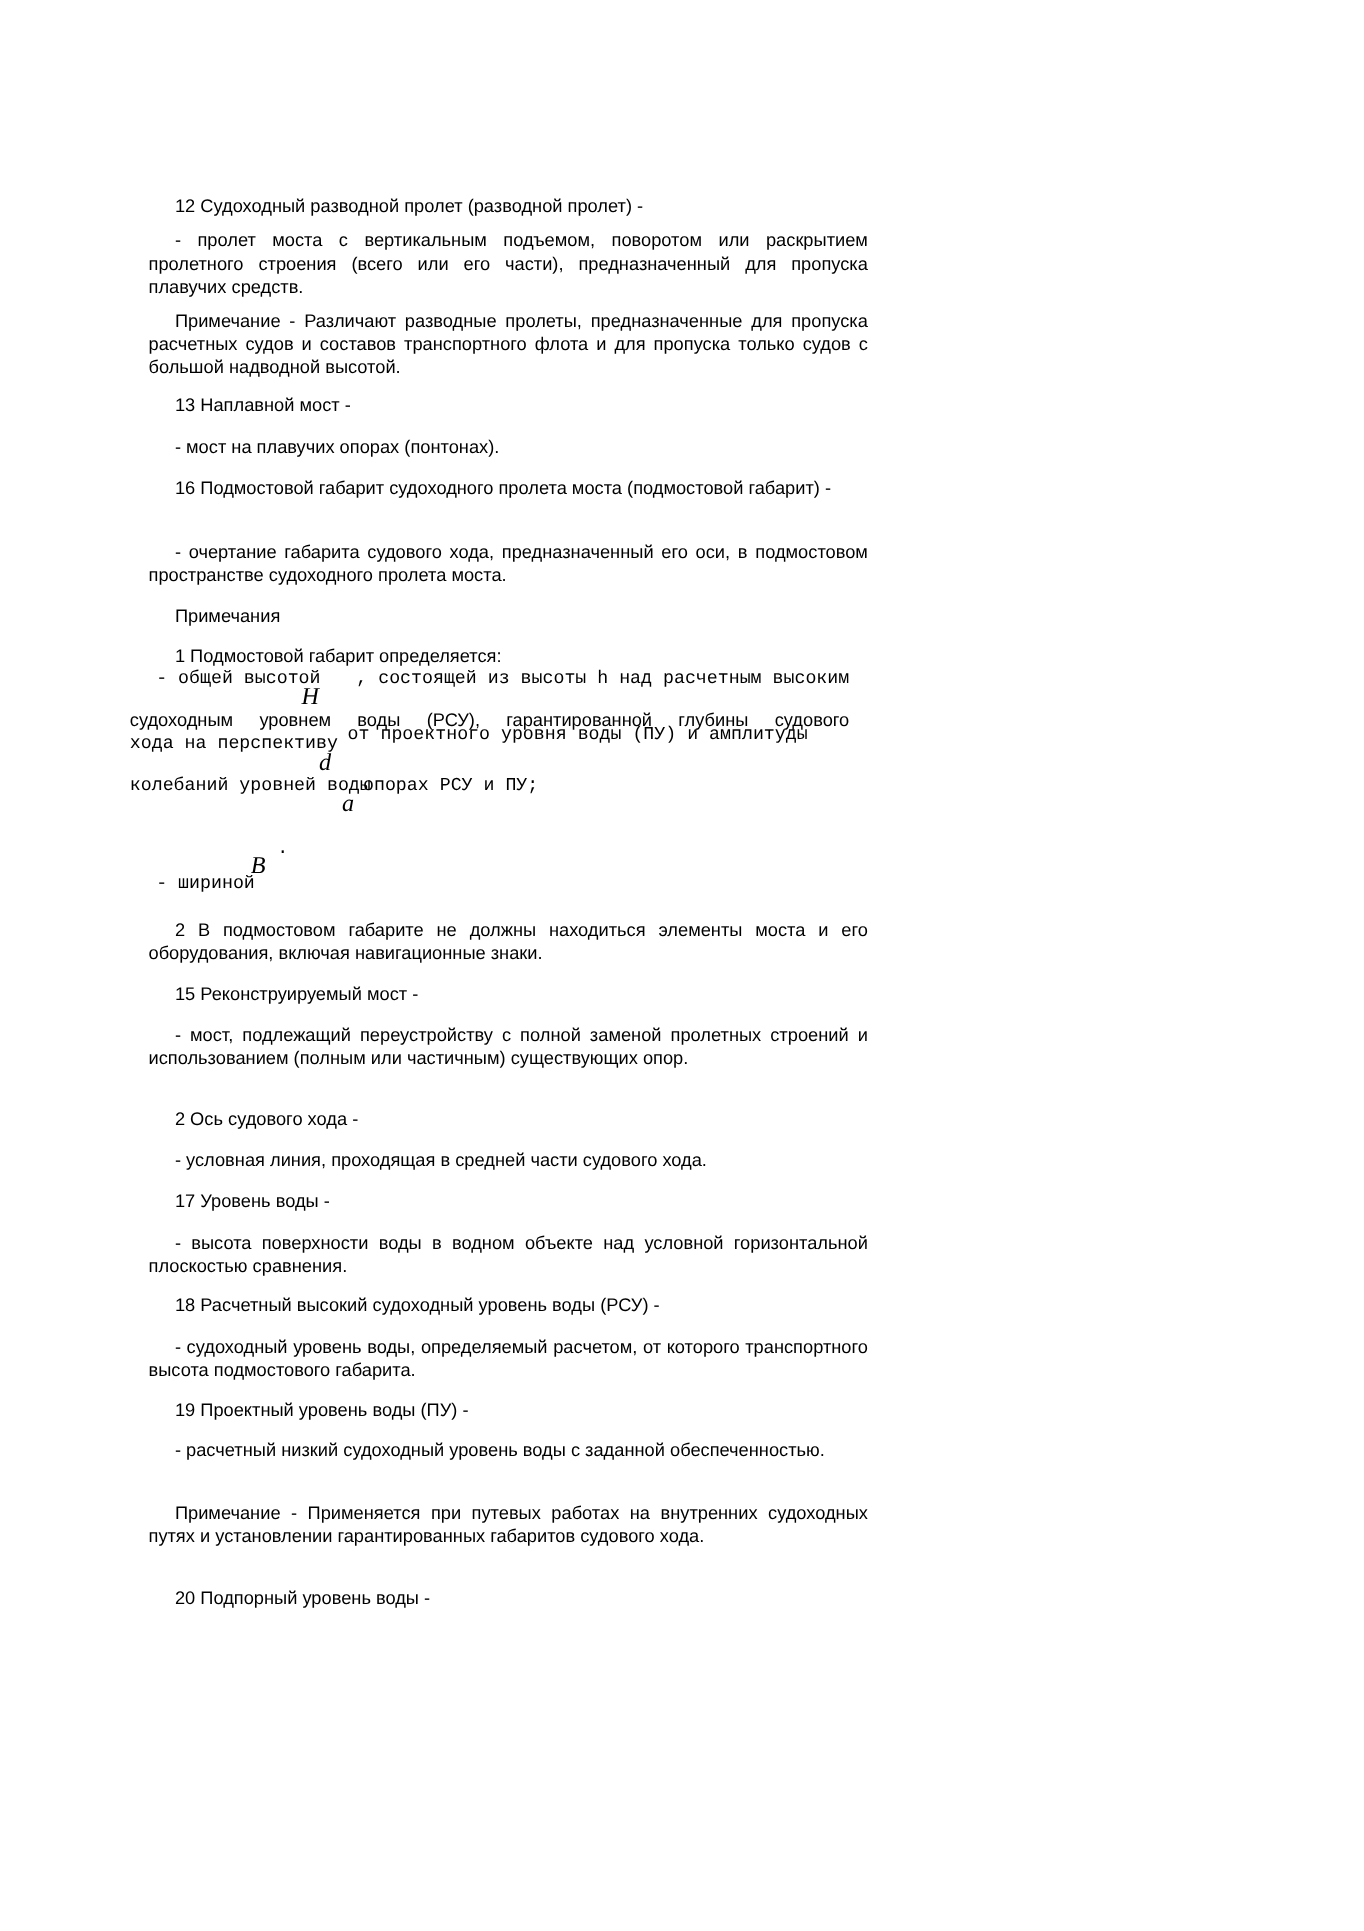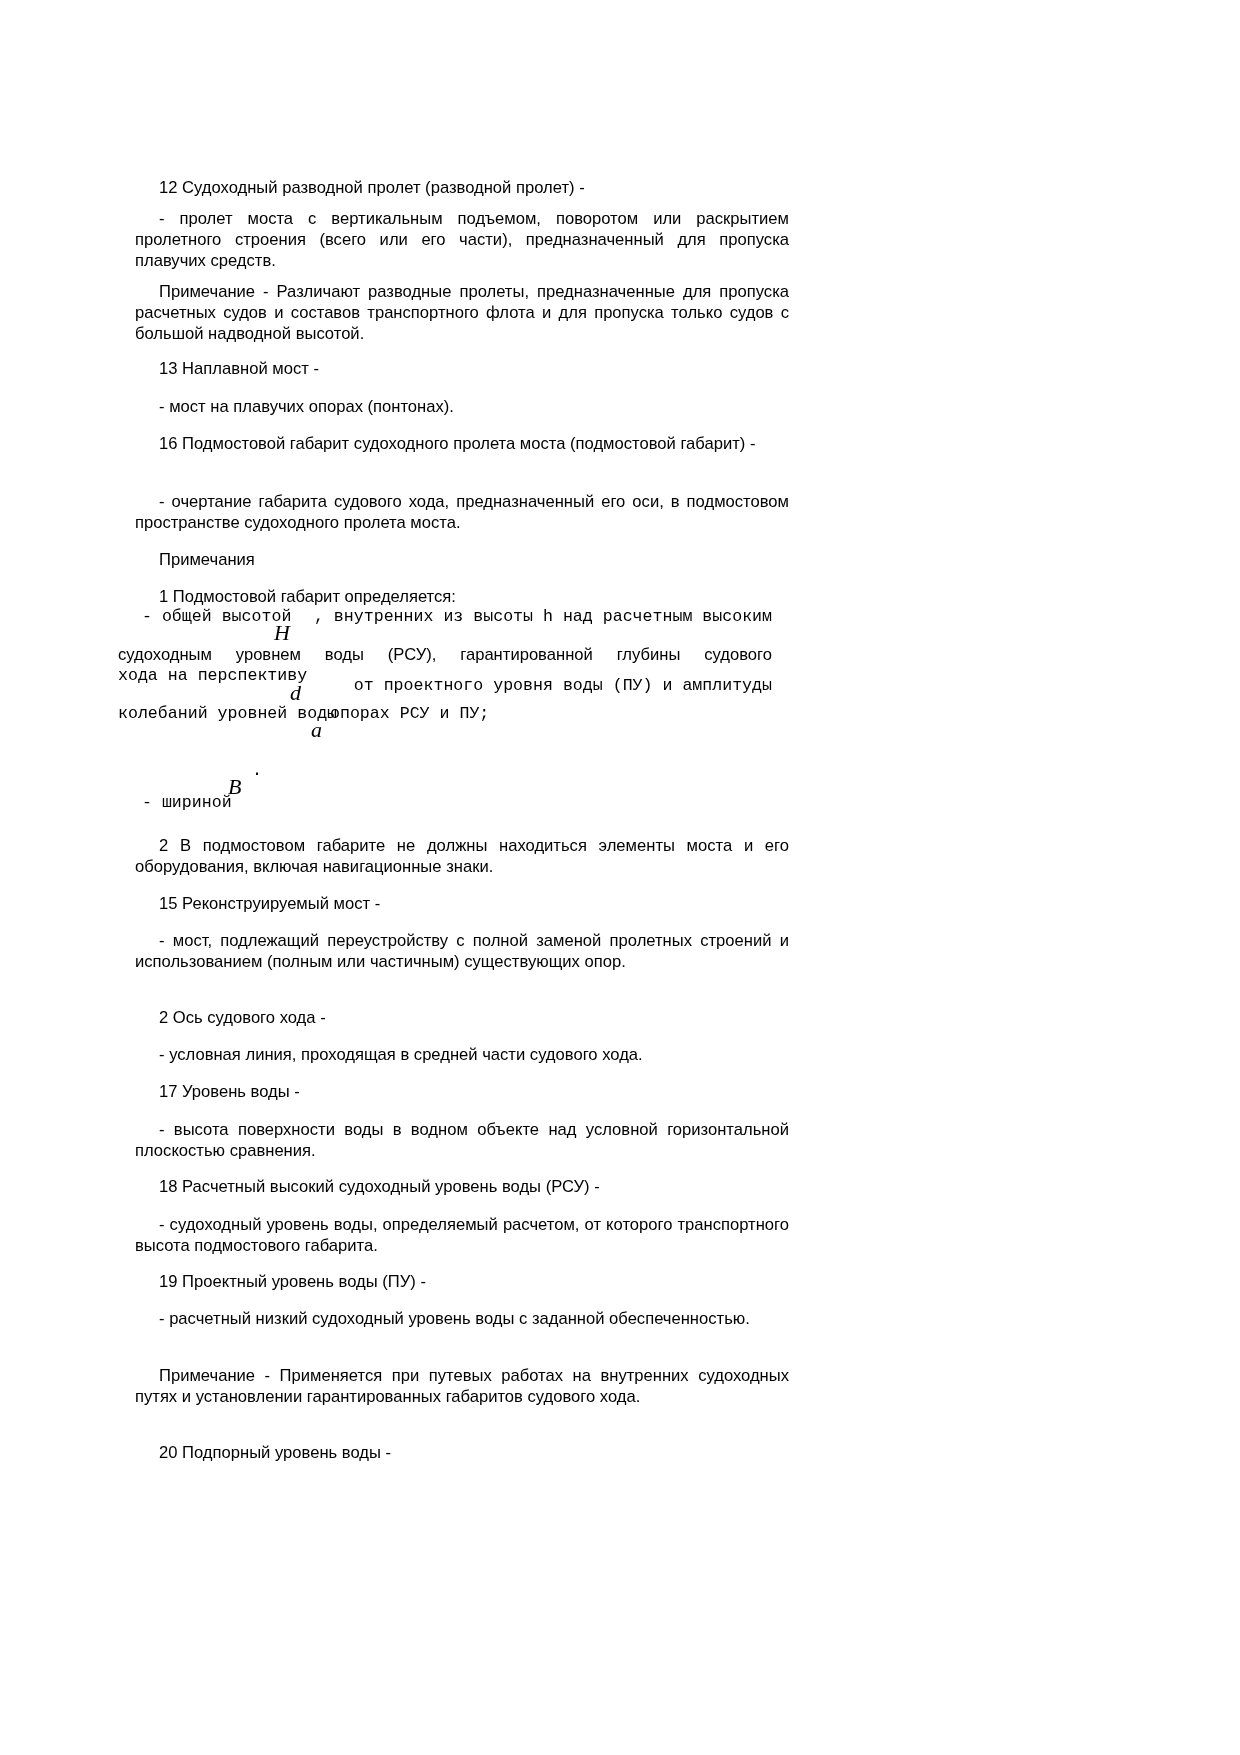--- a/index.html
+++ b/index.html
@@ -28,28 +28,28 @@
   <p class="p" style="top:314px">- очертание габарита судового хода, предназначенный его оси, в подмостовом пространстве судоходного пролета моста.</p>
 
   <p class="p single" style="top:372px">Примечания</p>
   <p class="p single" style="top:409px">1 Подмостовой габарит определяется:</p>
 
   <div class="line" style="top:446px; left:24px">
     <span>- общей высотой</span>
   </div>
   <span class="m" style="top:462px; left:156px">H</span>
   <div class="line" style="top:446px; left:178px; width:476px; text-align:right">
-    <span>, внутренних из высоты h над расчетным высоким</span>
+    <span>, состоящей из высоты h над расчетным высоким</span>
   </div>
 
   <div class="jline" style="top:484px">судоходным уровнем воды (РСУ), гарантированной глубины судового</div>
 
   <div class="line" style="top:505px">хода на перспективу</div>
   <span class="m" style="top:522px; left:172px">d</span>
-  <div class="line" style="top:515px; left:198px; width:456px; text-align:right">от проектного уровня воды (ПУ) и амплитуды</div>
+  <div class="line" style="top:497px; left:198px; width:456px; ">от проектного уровня воды (ПУ) и амплитуды</div>
 
   <div class="line" style="top:543px">колебаний уровней воды</div>
   <span class="m" style="top:559px; left:193px">a</span>
   <div class="line" style="top:543px; left:212px">опорах РСУ и ПУ;</div>
 
   <div class="line" style="top:632px; left:24px">- шириной</div>
   <span class="m" style="top:616px; left:110px">B</span>
   <div class="line" style="top:600px; left:134px">.</div>
 
   <p class="p" style="top:658px">2 В подмостовом габарите не должны находиться элементы моста и его оборудования, включая навигационные знаки.</p>

